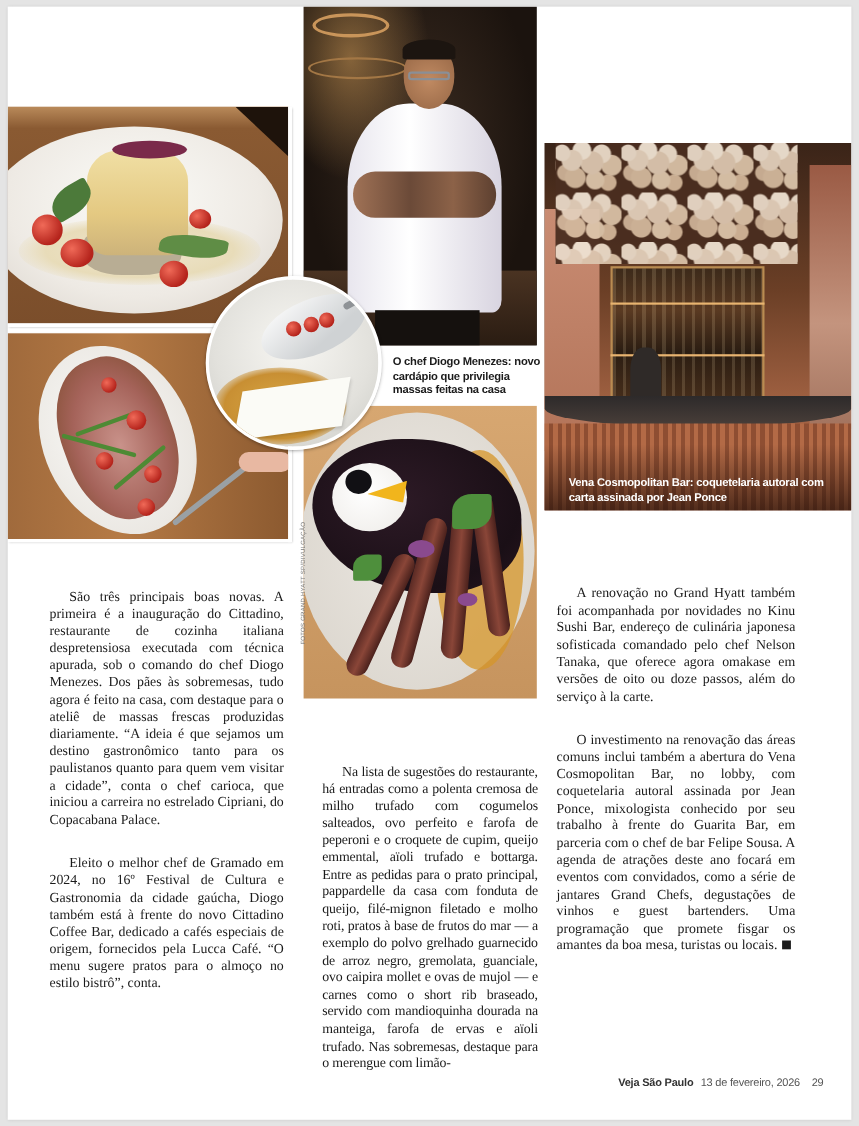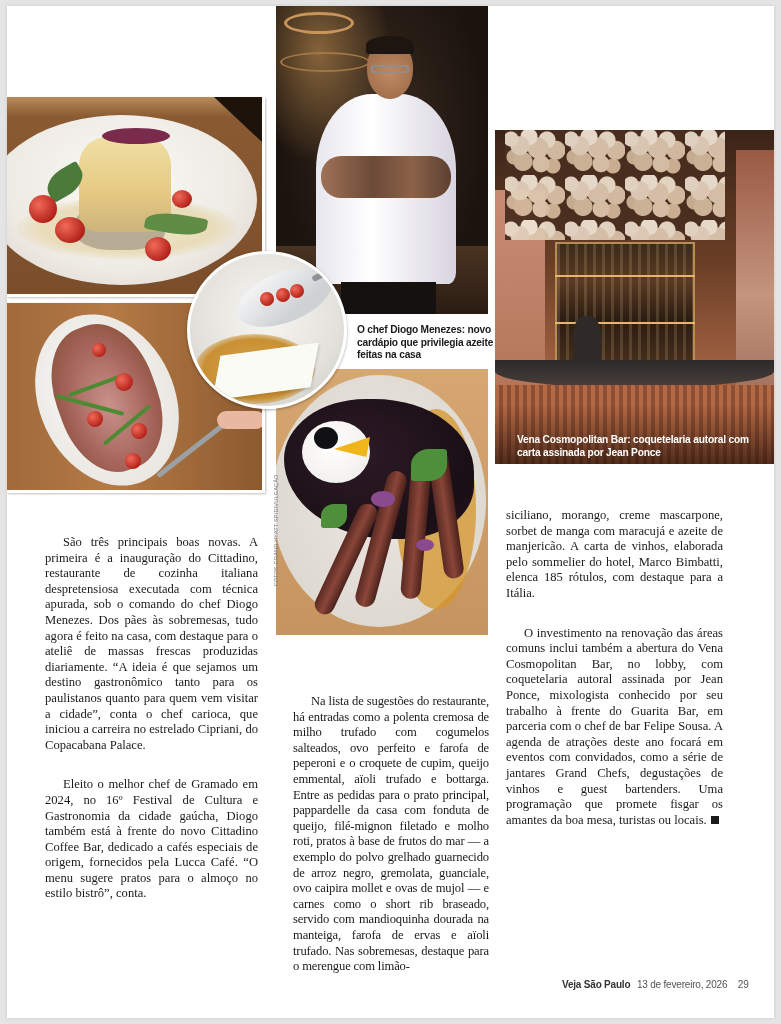--- a/index.html
+++ b/index.html
@@ -372,21 +372,21 @@
     <div class="lamp2"></div>
     <div class="counter"></div>
     <div class="coat"></div>
     <div class="arms"></div>
     <div class="pants"></div>
     <div class="head"></div>
     <div class="hair"></div>
     <div class="glasses"></div>
   </div>
 
-  <div class="caption caption-chef">O chef Diogo Menezes: novo cardápio que privilegia azeite feitas na casa</div>
+  <div class="caption caption-chef">O chef Diogo Menezes: novo cardápio que privilegia massas feitas na casa</div>
 
   <div class="photo ph-octopus">
     <div class="plate"></div>
     <div class="sauce"></div>
     <div class="rice"></div>
     <div class="egg"></div>
     <div class="yolk"></div>
     <div class="caviar"></div>
     <div class="tentacle" style="left:60px;top:130px;height:120px;transform:rotate(25deg);"></div>
     <div class="tentacle" style="left:95px;top:100px;height:140px;transform:rotate(15deg);"></div>
@@ -418,21 +418,21 @@
   <div class="col col-1">
     <p class="indent">São três principais boas novas. A primeira é a inauguração do Cittadino, restaurante de cozinha italiana despretensiosa executada com técnica apurada, sob o comando do chef Diogo Menezes. Dos pães às sobremesas, tudo agora é feito na casa, com destaque para o ateliê de massas frescas produzidas diariamente. “A ideia é que sejamos um destino gastronômico tanto para os paulistanos quanto para quem vem visitar a cidade”, conta o chef carioca, que iniciou a carreira no estrelado Cipriani, do Copacabana Palace.</p>
     <p class="indent">Eleito o melhor chef de Gramado em 2024, no 16º Festival de Cultura e Gastronomia da cidade gaúcha, Diogo também está à frente do novo Cittadino Coffee Bar, dedicado a cafés especiais de origem, fornecidos pela Lucca Café. “O menu sugere pratos para o almoço no estilo bistrô”, conta.</p>
   </div>
 
   <div class="col col-2">
     <p class="indent">Na lista de sugestões do restaurante, há entradas como a polenta cremosa de milho trufado com cogumelos salteados, ovo perfeito e farofa de peperoni e o croquete de cupim, queijo emmental, aïoli trufado e bottarga. Entre as pedidas para o prato principal, pappardelle da casa com fonduta de queijo, filé-mignon filetado e molho roti, pratos à base de frutos do mar — a exemplo do polvo grelhado guarnecido de arroz negro, gremolata, guanciale, ovo caipira mollet e ovas de mujol — e carnes como o short rib braseado, servido com mandioquinha dourada na manteiga, farofa de ervas e aïoli trufado. Nas sobremesas, destaque para o merengue com limão-</p>
   </div>
 
   <div class="col col-3">
-    <p>siciliano, morango, creme mascarpone, sorbet de manga com maracujá e azeite de manjericão. A carta de vinhos, elaborada pelo sommelier do hotel, Marco Bimbatti, elenca 185 rótulos, com destaque para a Itália.</p>
+    <p class="indent">A renovação no Grand Hyatt também foi acompanhada por novidades no Kinu Sushi Bar, endereço de culinária japonesa sofisticada comandado pelo chef Nelson Tanaka, que oferece agora omakase em versões de oito ou doze passos, além do serviço à la carte.</p>
     <p class="indent"><span>O investimento na renovação das áreas comuns inclui também a abertura do Vena Cosmopolitan Bar, no lobby, com coquetelaria autoral assinada por Jean Ponce, mixologista conhecido por seu trabalho à frente do Guarita Bar, em parceria com o chef de bar Felipe Sousa. A agenda de atrações deste ano focará em eventos com convidados, como a série de jantares Grand Chefs, degustações de vinhos e guest bartenders. Uma programação que promete fisgar os amantes da boa mesa, turistas ou locais.</span><span class="end-mark"></span></p>
   </div>
 
   <div class="folio">
     <span class="mag">Veja São Paulo</span>
     <span>13 de fevereiro, 2026</span>
     <span class="pg">29</span>
   </div>
 </div>
 

